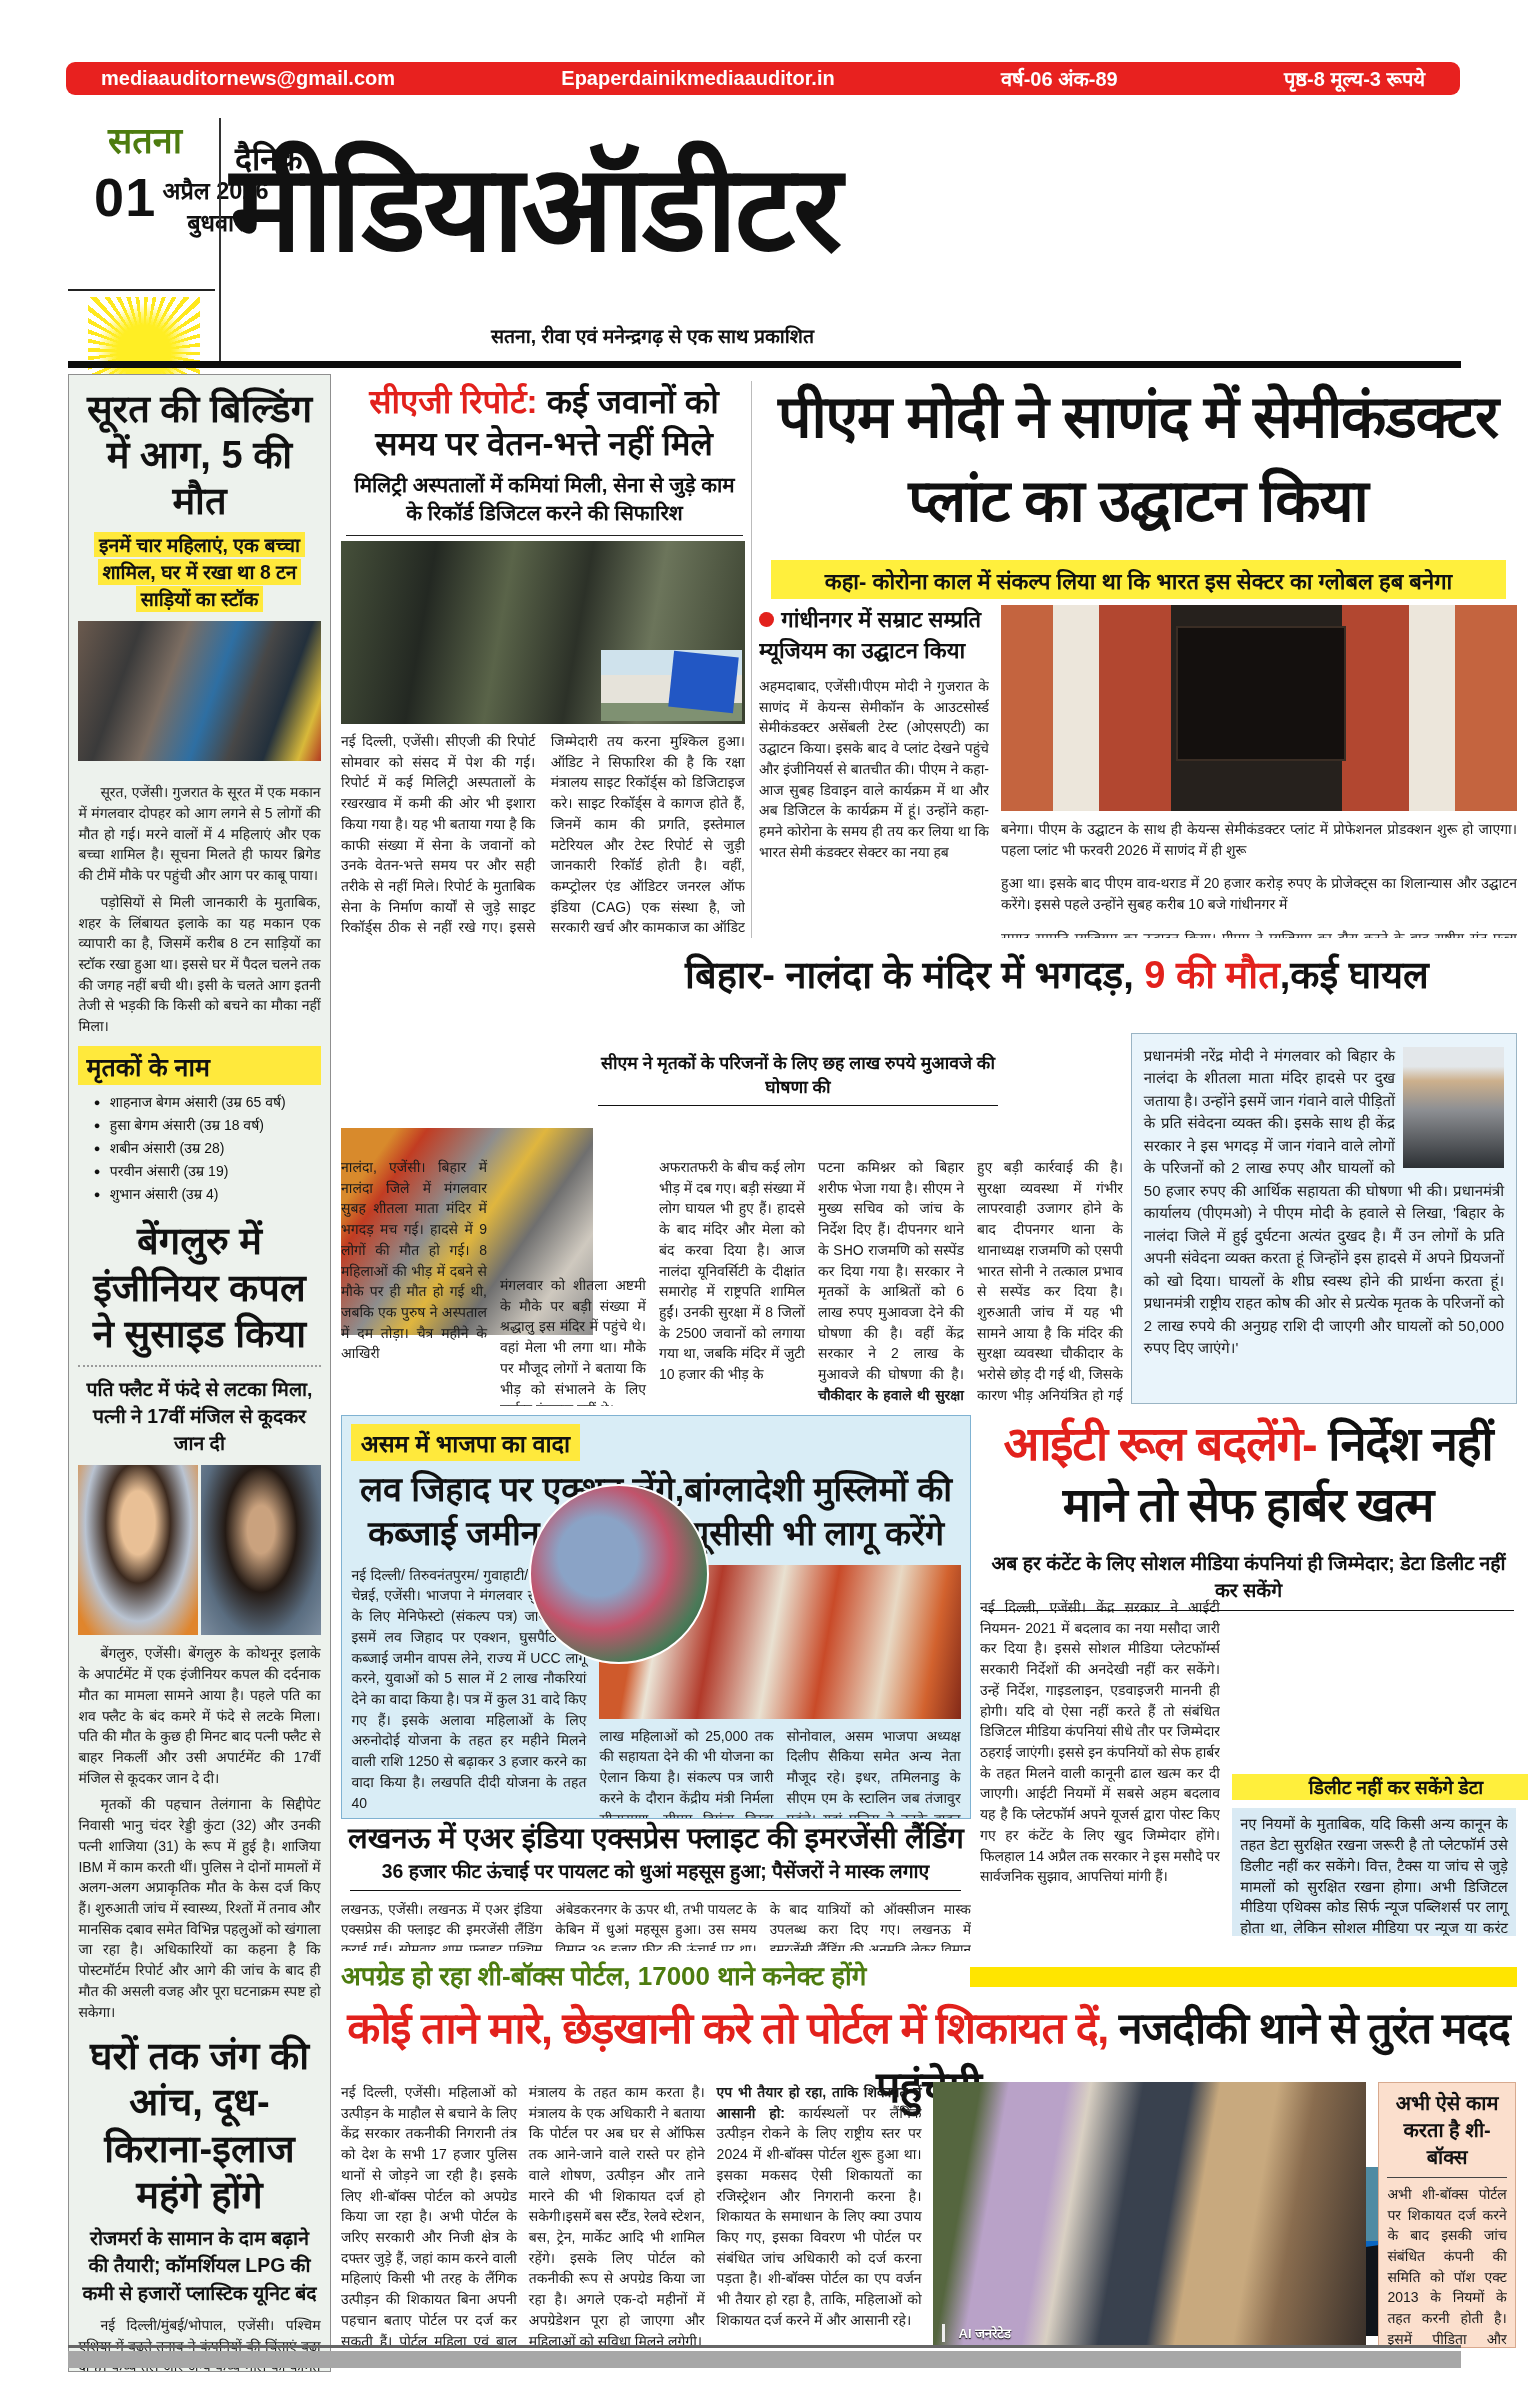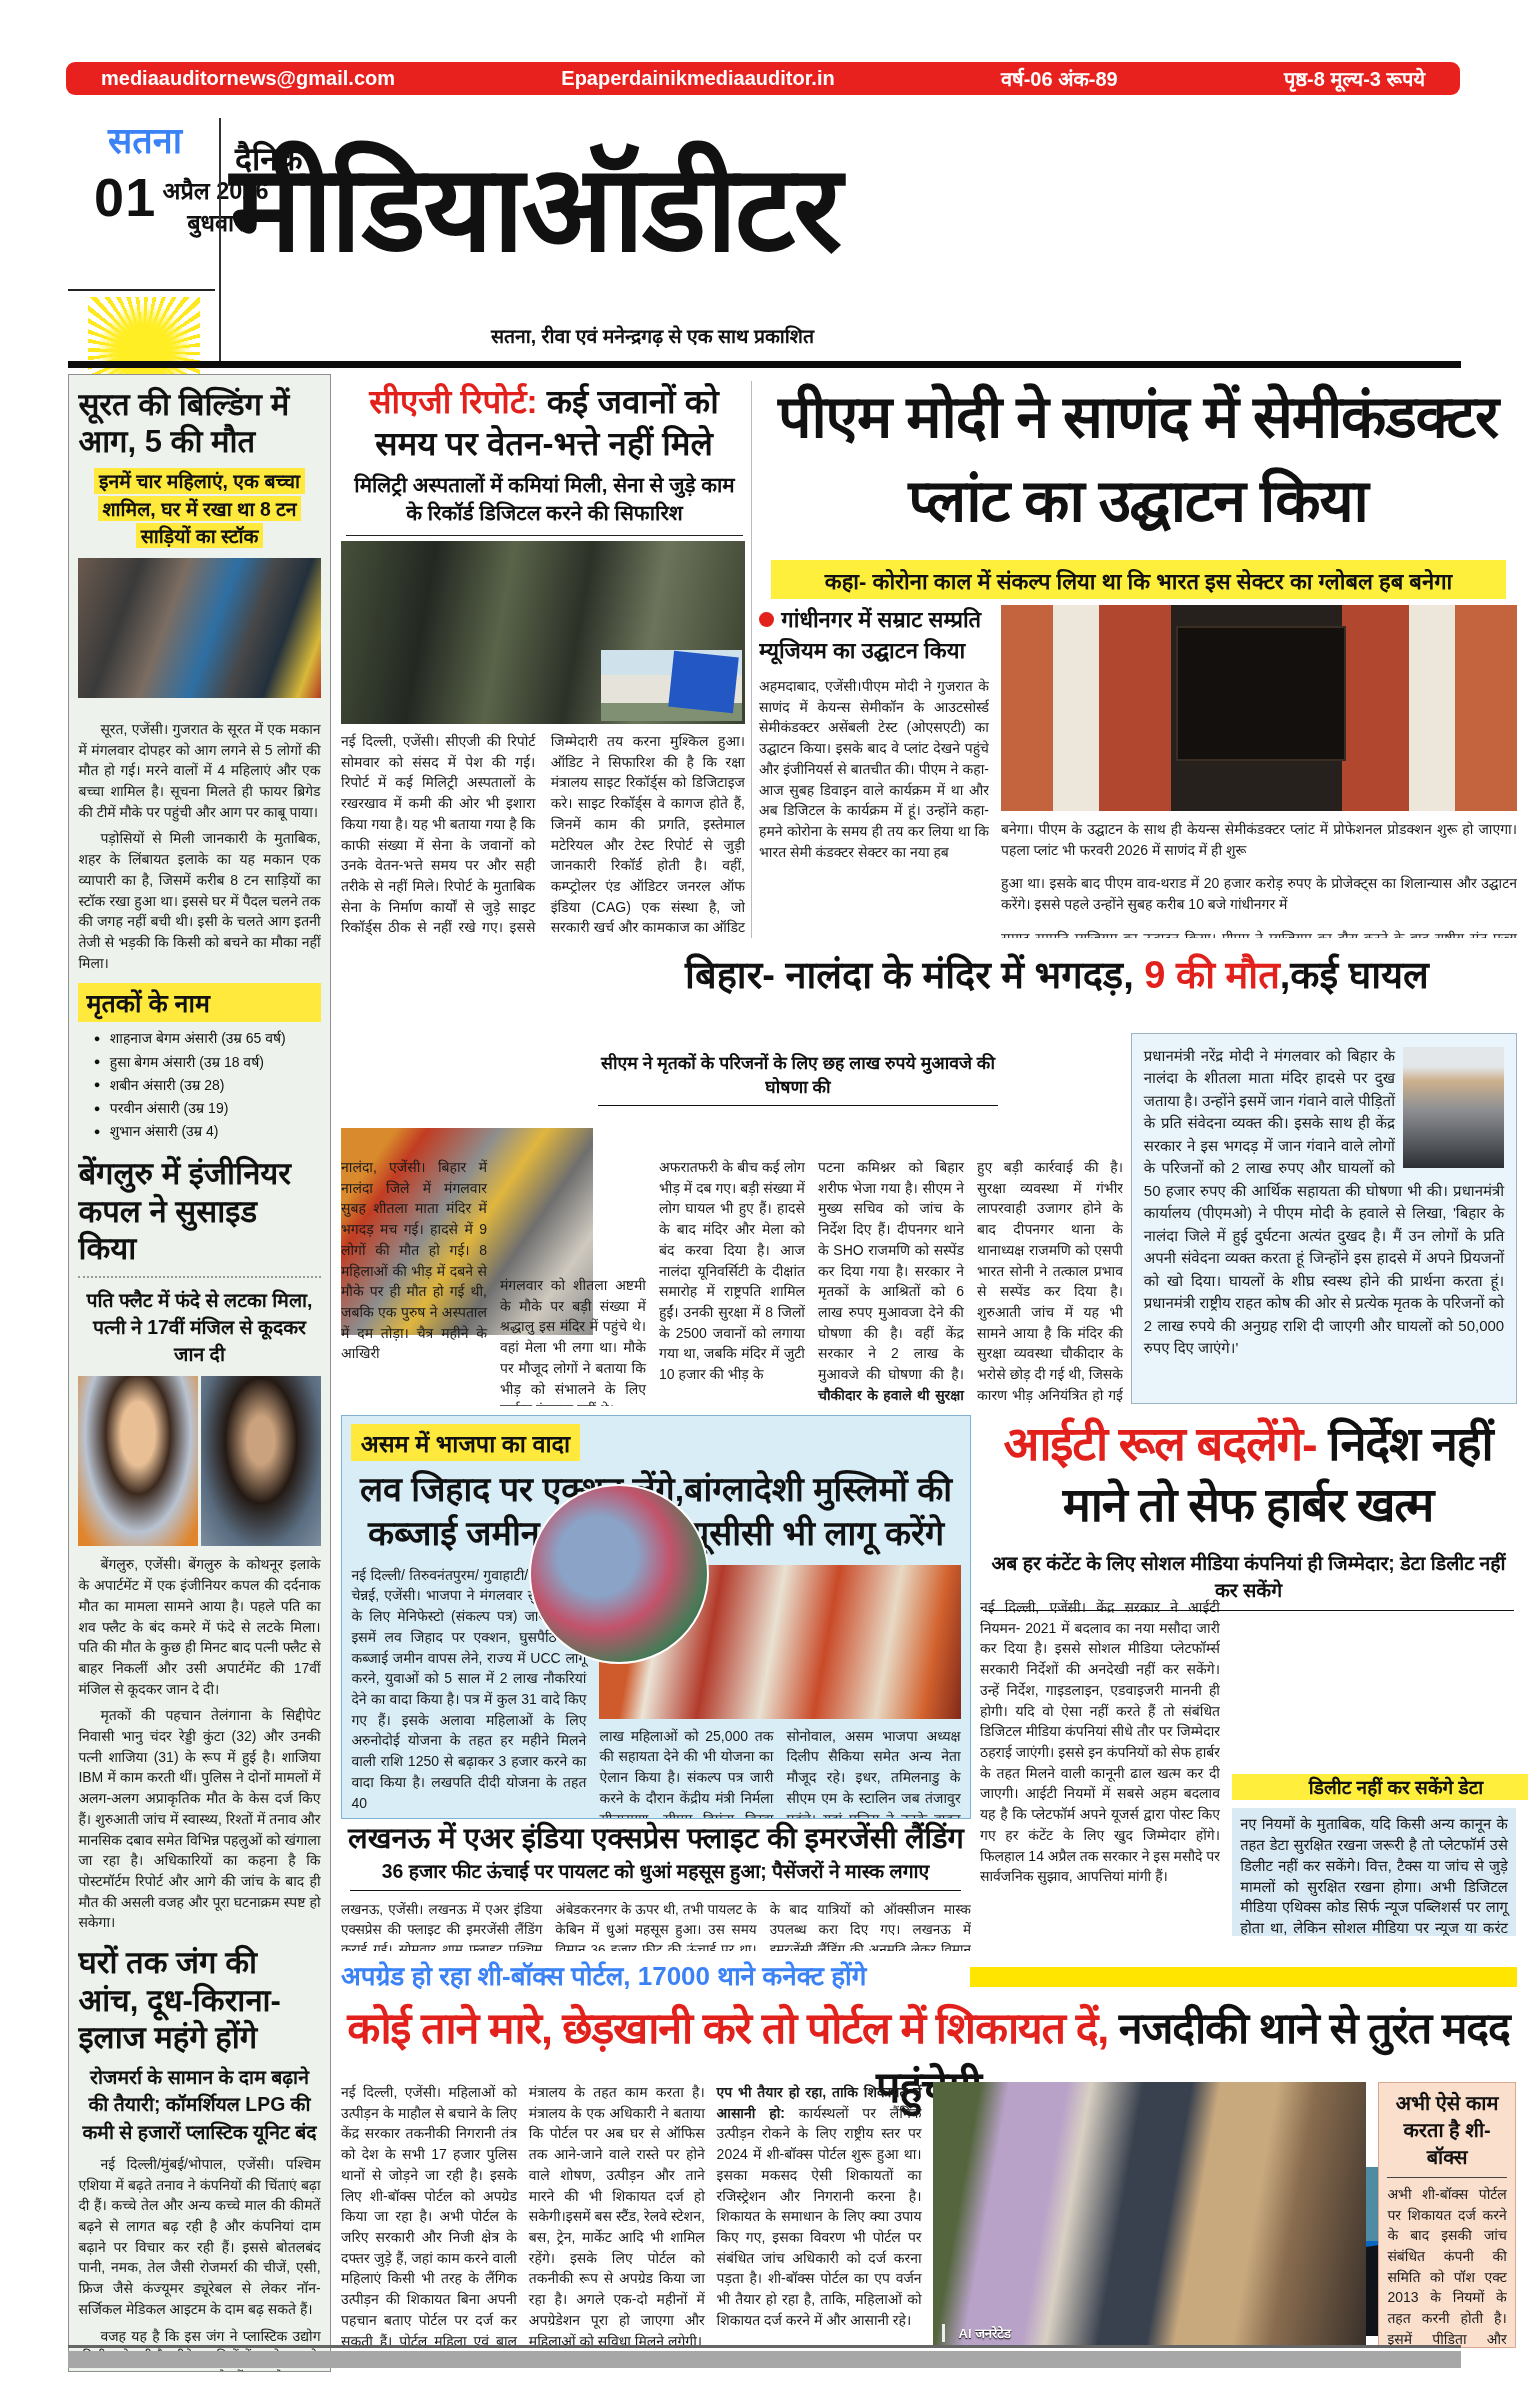--- a/index.html
+++ b/index.html
@@ -1,21 +1,21 @@
 <!DOCTYPE html>
 <html style="font-size:9.4px"><head>
 <meta charset="utf-8">
 <style>
   html,body{margin:0;padding:0;background:#ffffff;}
   .page{position:relative;width:1528px;height:2401px;background:#fff;
         font-family:"Liberation Sans","DejaVu Sans",sans-serif;color:#111;overflow:hidden;}
   .abs{position:absolute;}
   .bt{font-size:14px;line-height:1.48;text-align:justify;color:#1a1a1a;}
   .bt p{margin:0 0 5.9px 0;text-indent:22px;}
-  .hd{font-weight:bold;color:#3b82f6;}
+  .hd{font-weight:bold;color:#4d7c0f;}
   .red{color:#e2211c;}
   .hl{background:#ffe93c;-webkit-box-decoration-break:clone;box-decoration-break:clone;padding:1.8px 4.7px;}
   .photo{position:relative;overflow:hidden;background:#9a9a9a;}
   .ai-cap{position:absolute;left:8.2px;bottom:5.9px;color:#fff;font-size:13px;font-weight:bold;
           border-left:3.5px solid #eee;padding-left:14px;text-shadow:0 0.6px 1.2px #000;}
   
   .topbar{left:66px;top:62px;width:1394px;height:33px;background:#e8211f;color:#fff;
           display:flex;align-items:center;justify-content:space-between;padding:0 35px;box-sizing:border-box;
           font-weight:bold;font-size:20px;border-radius:9px;}
   
@@ -29,21 +29,21 @@
   .logolabel{left:75px;top:388px;width:136px;height:21px;border:1.8px solid #e2211c;border-radius:10.6px;
              color:#e2211c;font-size:12.3px;font-weight:bold;text-align:center;line-height:20px;background:#fff;}
   .mast-vline{left:219px;top:118px;width:1.8px;height:247px;background:#333;}
   .daily{left:235px;top:136px;font-size:32px;font-weight:bold;}
   .title{left:230px;top:142px;width:882px;font-size:120px;font-weight:bold;letter-spacing:-2.4px;line-height:1.1;}
   .subtitle{left:388px;top:322px;width:529px;font-size:19.4px;font-weight:bold;text-align:center;}
   .mast-bar{left:68px;top:361px;width:1393px;height:7px;background:#0d0d0d;}
   
   .leftbox{left:68px;top:374px;width:263px;height:1998px;background:#edf2ed;border:1.8px solid #8f8f8f;
            box-sizing:border-box;padding:8.2px 9.4px;overflow:hidden;}
-  .h-left{font-size:31px;line-height:1.22;font-weight:bold;margin:2.4px 0 7px;}
+  .h-left{font-size:38px;line-height:1.22;text-align:center;font-weight:bold;margin:2.4px 0 7px;}
   .sub-left{font-size:19.4px;line-height:1.4;font-weight:bold;text-align:center;margin:0 0 8.2px;}
   .leftbox .bt{font-size:14px;}
   .names-h{background:#ffe93c;font-size:25px;font-weight:bold;padding:2.4px 8.2px;margin:9.4px 0 5.9px;}
   ul.names{list-style:none;margin:0 0 4.7px;padding:0 0 0 15.3px;font-size:14px;line-height:1.65;}
   ul.names li::before{content:"●";font-size:11px;margin-right:9.4px;vertical-align:1.2px;}
   .dotted{border-top:2.4px dotted #9a9a9a;margin:8.2px 0;}
   .duo{display:flex;gap:2.4px;margin:0 0 8.2px;}
   
   .cag-h{left:341px;top:381px;width:406px;font-size:33px;line-height:1.26;font-weight:bold;text-align:center;}
   .cag-sub{left:346px;top:471px;width:397px;font-size:20.6px;line-height:1.35;font-weight:bold;text-align:center;

